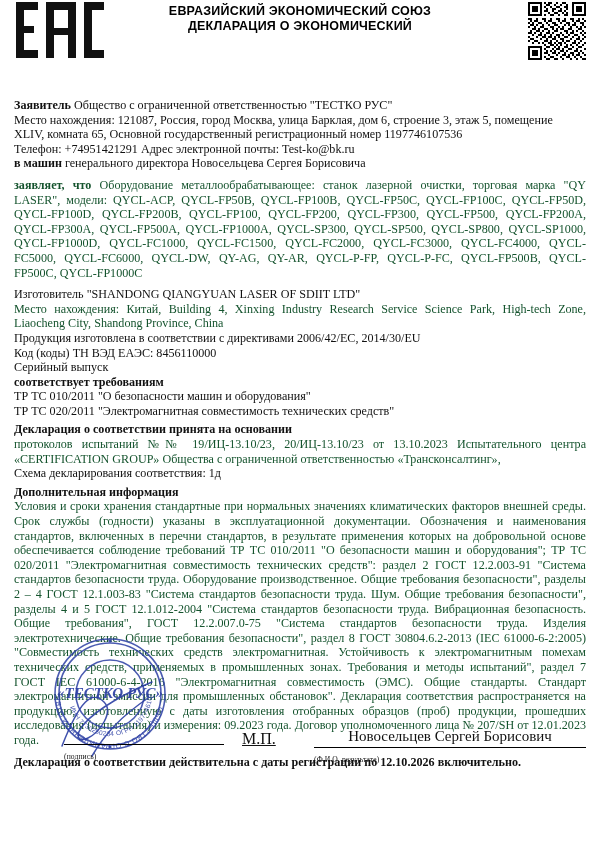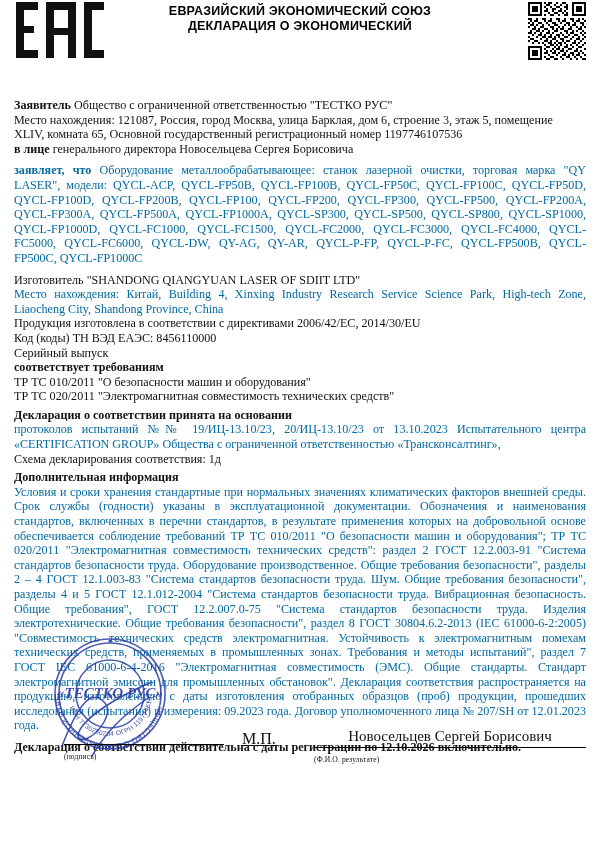--- a/index.html
+++ b/index.html
@@ -52,21 +52,21 @@
     color:#111;
   }
   .gap { height:7px; }
   .gap-s { height:4px; }
   b, .b { font-weight:bold; }
 
   .para {
     font-size:12.1px;
     line-height:14.6px;
     text-align:justify;
-    color:#0369a1;
+    color:#14532d;
   }
 
   
   .sigrow {
     position:absolute;
     left:14px; top:744px; width:572px;
     height:40px;
   }
   .sig-left {
     position:absolute; left:50px; top:0px; width:160px;
@@ -357,22 +357,23 @@
       </svg>
     </div>
   </div>
 
   <div class="content">
 
     <div class="ln">
       <span class="b">Заявитель</span><span> Общество с ограниченной ответственностью "ТЕСТКО РУС"</span>
     </div>
     <div class="ln">Место нахождения: 121087, Россия, город Москва, улица Барклая, дом 6, строение 3, этаж 5, помещение XLIV, комната 65, Основной государственный регистрационный номер 1197746107536</div>
+    <div class="ln">Телефон: +74951421291 Адрес электронной почты: Test-ko@bk.ru</div>
     <div class="ln">
-      <span class="b">в лице</span><span> генерального директора Новосельцева Сергея Борисовича</span>
+      <span class="b">в машин</span><span> генерального директора Новосельцева Сергея Борисовича</span>
     </div>
 
     <div class="gap"></div>
 
     <div class="para">
       <span class="b">заявляет, что</span><span> Оборудование металлообрабатывающее: станок лазерной очистки, торговая марка "QY LASER", модели: QYCL-ACP, QYCL-FP50B, QYCL-FP100B, QYCL-FP50C, QYCL-FP100C, QYCL-FP50D, QYCL-FP100D, QYCL-FP200B, QYCL-FP100, QYCL-FP200, QYCL-FP300, QYCL-FP500, QYCL-FP200A, QYCL-FP300A, QYCL-FP500A, QYCL-FP1000A, QYCL-SP300, QYCL-SP500, QYCL-SP800, QYCL-SP1000, QYCL-FP1000D, QYCL-FC1000, QYCL-FC1500, QYCL-FC2000, QYCL-FC3000, QYCL-FC4000, QYCL-FC5000, QYCL-FC6000, QYCL-DW, QY-AG, QY-AR, QYCL-P-FP, QYCL-P-FC, QYCL-FP500B, QYCL-FP500C, QYCL-FP1000C</span>
     </div>
 
     <div class="gap"></div>
 

